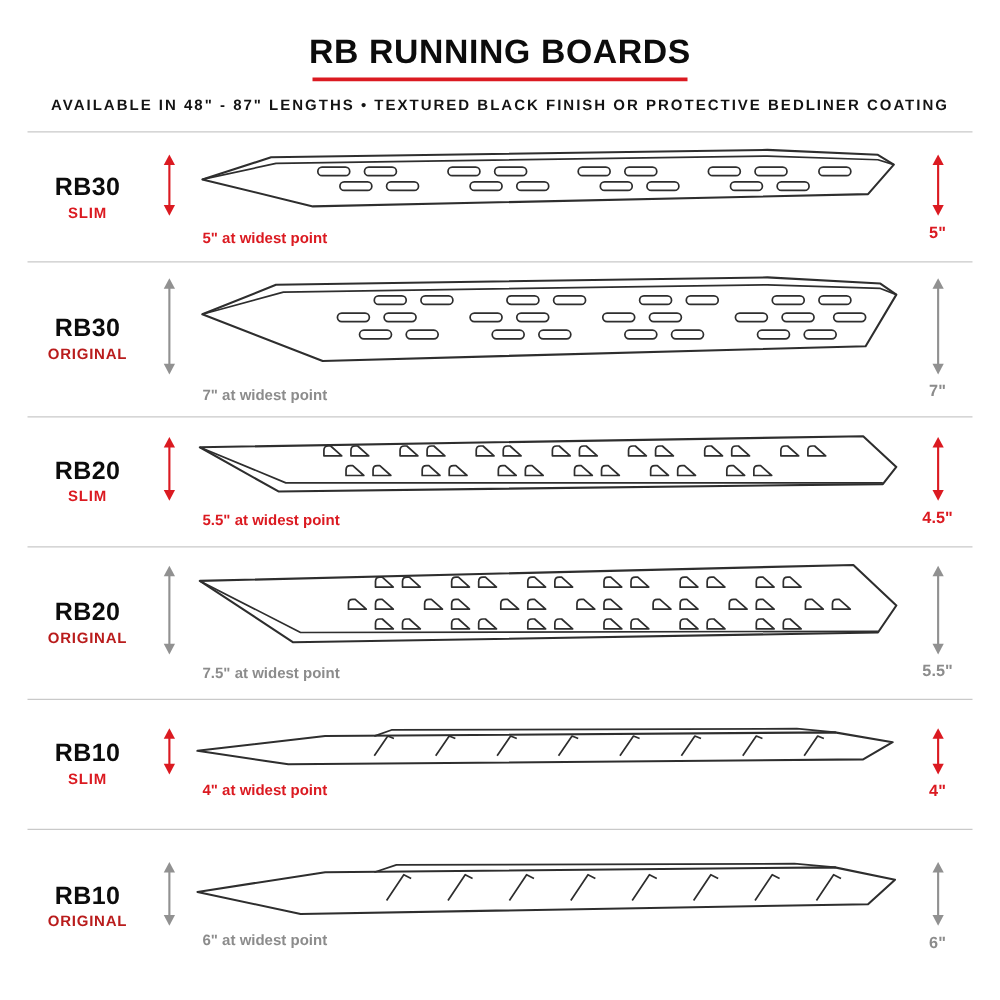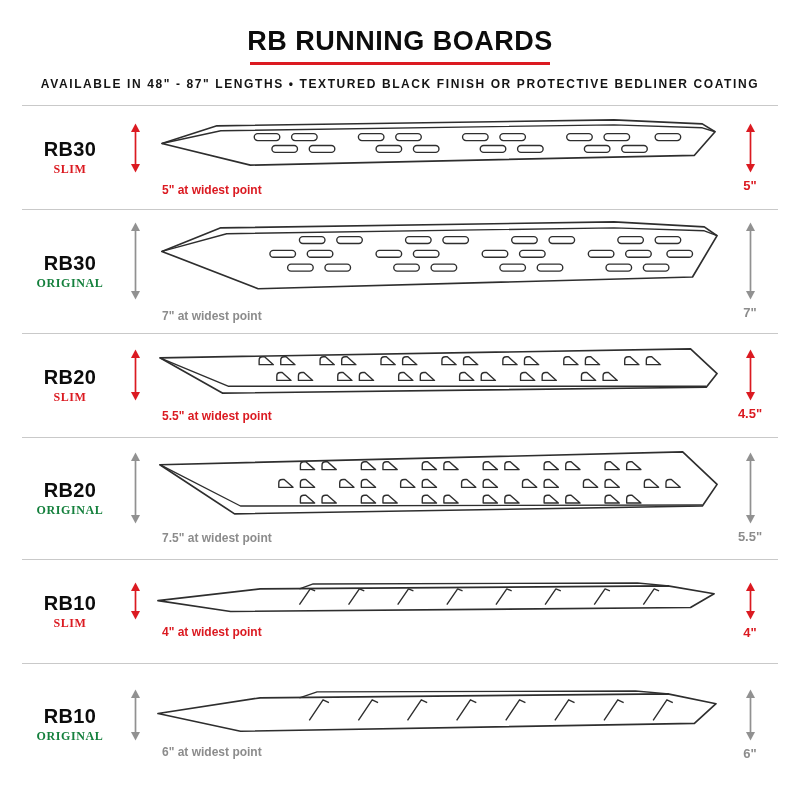--- a/index.html
+++ b/index.html
@@ -33,23 +33,23 @@
     grid-template-columns:96px 34px 1fr 56px;
     align-items:center;
     border-bottom:1px solid var(--line);
     padding:8px 0;
   }
   .row:last-child{border-bottom:none;}
   .row.slim{min-height:104px;}
   .row.original{min-height:122px;}
   .label-cell{text-align:center;}
   .model{font-size:20px;font-weight:800;letter-spacing:.3px;color:#0c0c0c;}
-  .variant{font-size:12px;font-weight:800;letter-spacing:.6px;margin-top:1px;font-family:Liberation Serif, serif;}
+  .variant{font-size:12px;font-weight:800;letter-spacing:.6px;margin-top:1px;}
   .slim .variant{color:var(--accent);}
-  .original .variant{color:#15803d;}
+  .original .variant{color:#b91c1c;}
   .arrow-cell{display:flex;justify-content:center;align-items:center;padding-bottom:20px;}
   .board-cell{position:relative;padding-bottom:24px;}
   .board-cell svg{display:block;width:100%;height:auto;}
   .width-label{
     position:absolute;left:10px;bottom:2px;
     font-size:12px;font-weight:700;
   }
   .slim .width-label{color:var(--accent);}
   .original .width-label{color:#8c8c8c;}
   .right-cell{display:flex;flex-direction:column;align-items:center;}

